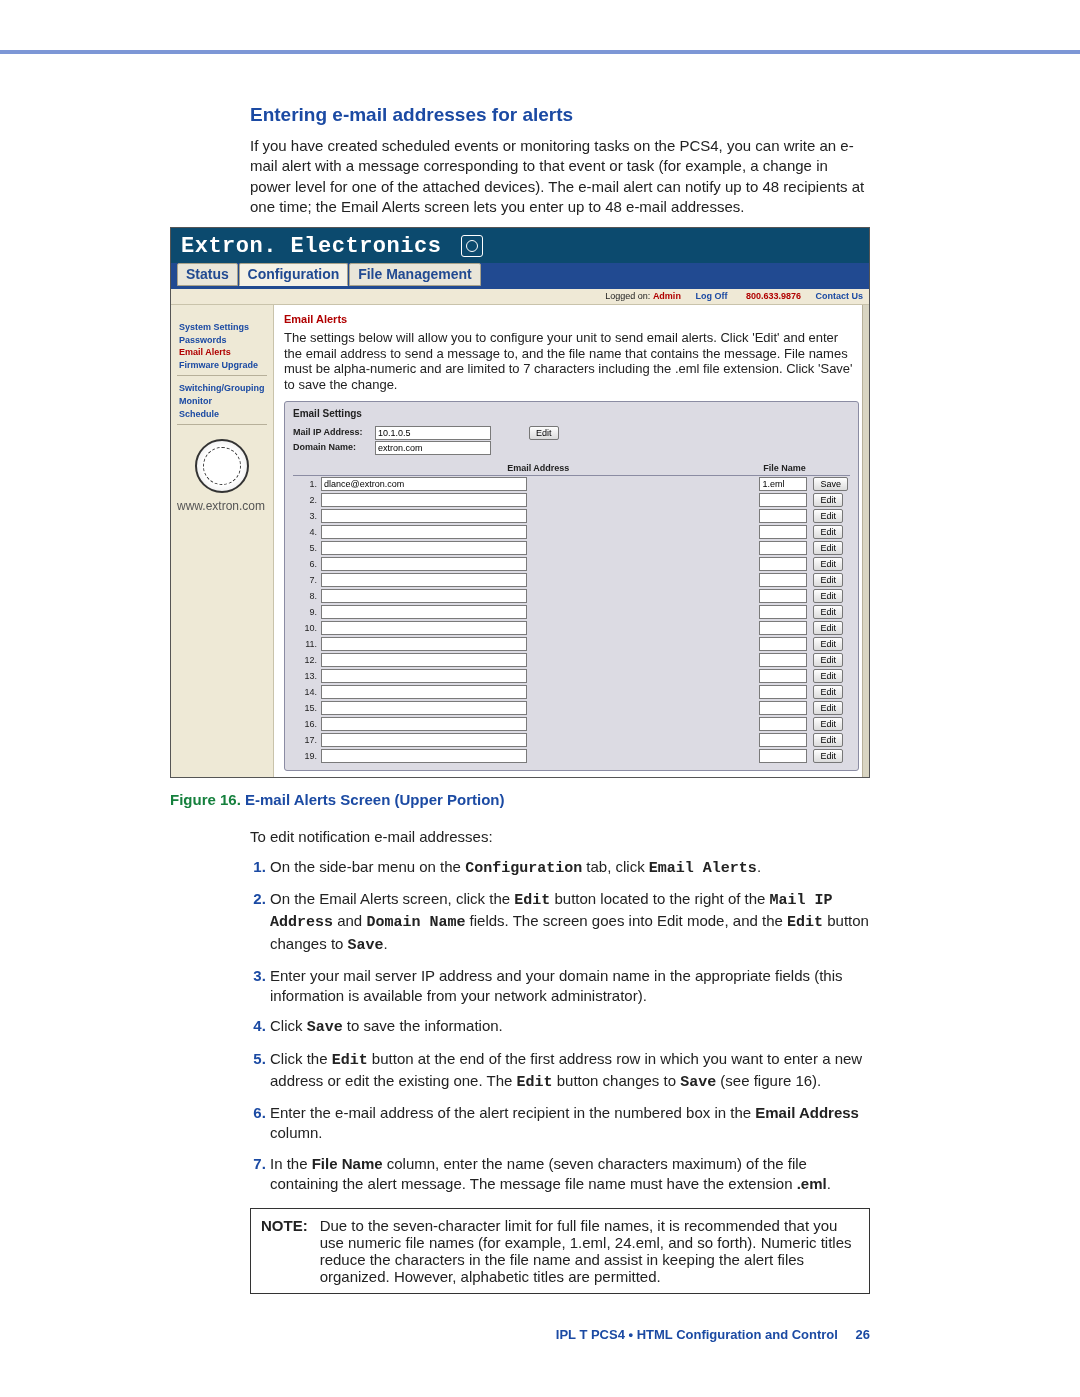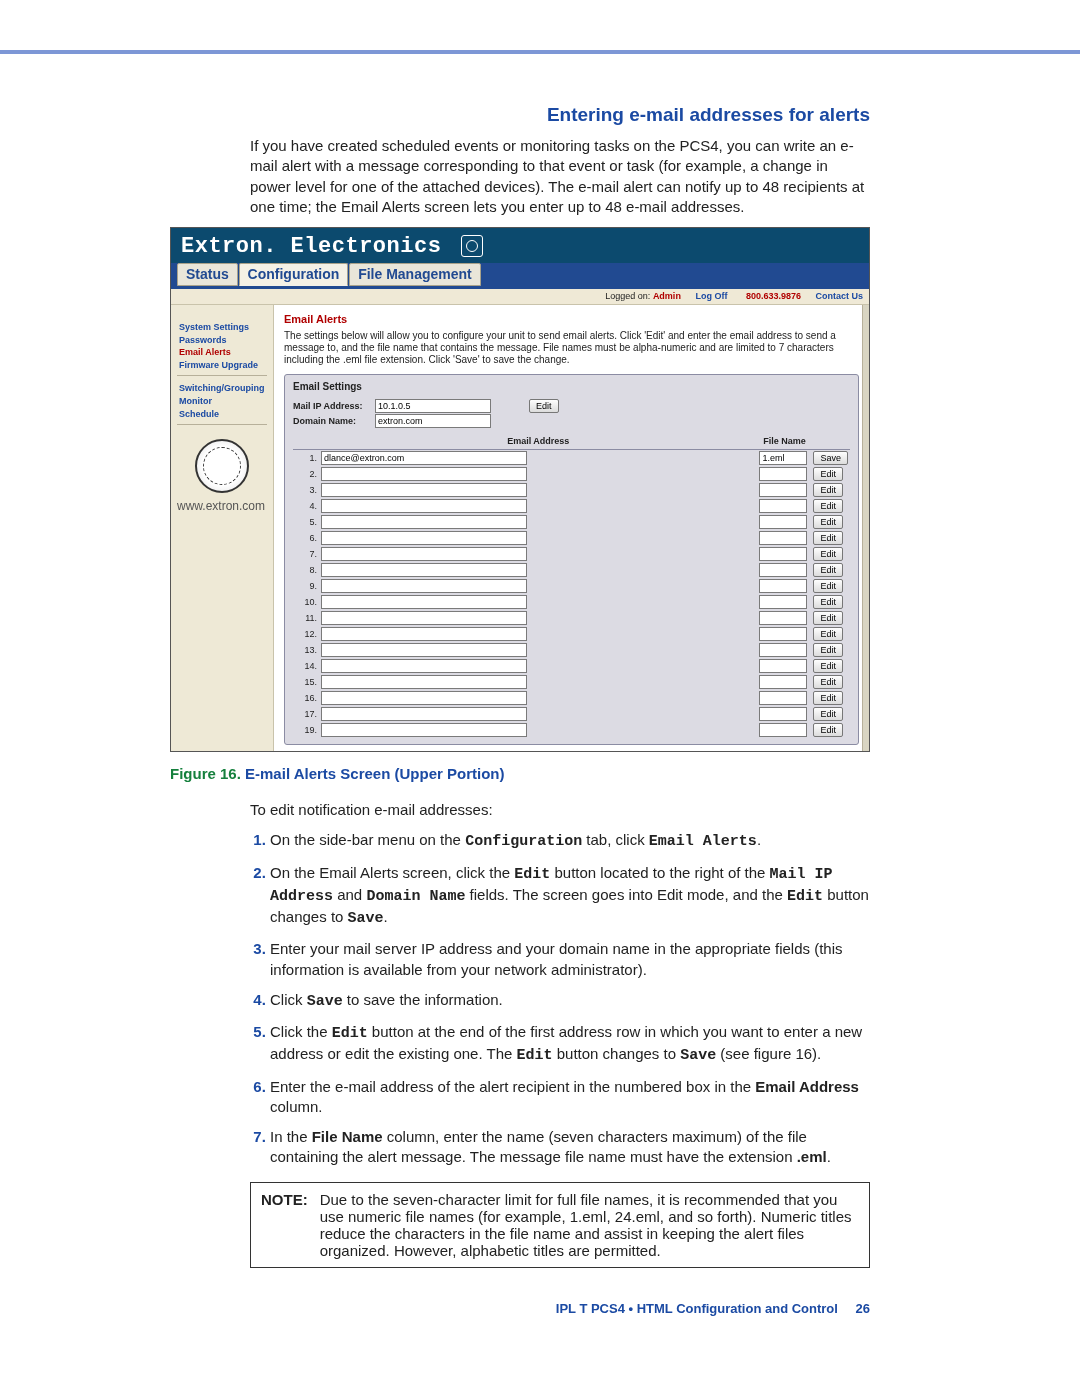--- a/index.html
+++ b/index.html
@@ -22,21 +22,20 @@
   }
   .content{
     margin-left:250px;
     margin-right:210px;
   }
   .h-sub{
     color:#1b4aa3;
     font-weight:700;
     font-size:19px;
     margin:16px 0 10px 0;
-    text-align:right;
   }
   p{line-height:1.35;margin:0 0 10px 0;}
   
   .figwrap{
     margin-left:170px;
     margin-right:210px;
   }
   .appshot{
     border:1px solid #555;
     font-size:10px;
@@ -120,21 +119,21 @@
     flex:1;
     background:#fff;
     border-left:1px solid #c9c3ab;
     padding:8px 10px 6px 10px;
     position:relative;
   }
   .main .scroll-hint{
     position:absolute;right:0;top:0;bottom:0;width:6px;background:#d9d5c2;border-left:1px solid #b7b09a;
   }
   .main h4{color:#b00000;font-size:11px;margin:0 0 4px 0;font-weight:700}
-  .intro{font-size:10px;margin-bottom:8px}
+  .intro{font-size:13px;margin-bottom:8px}
   .panel{
     background:#dcdbe3;
     border:1px solid #8b8ca3;
     border-radius:3px;
     padding:6px 8px 6px 8px;
   }
   .panel-title{font-weight:700;font-size:10px;margin-bottom:6px}
   .row{display:flex;align-items:center;gap:4px;font-size:9px;margin:1px 0}
   .row label{width:78px;font-weight:700;text-align:left}
   .txt{

